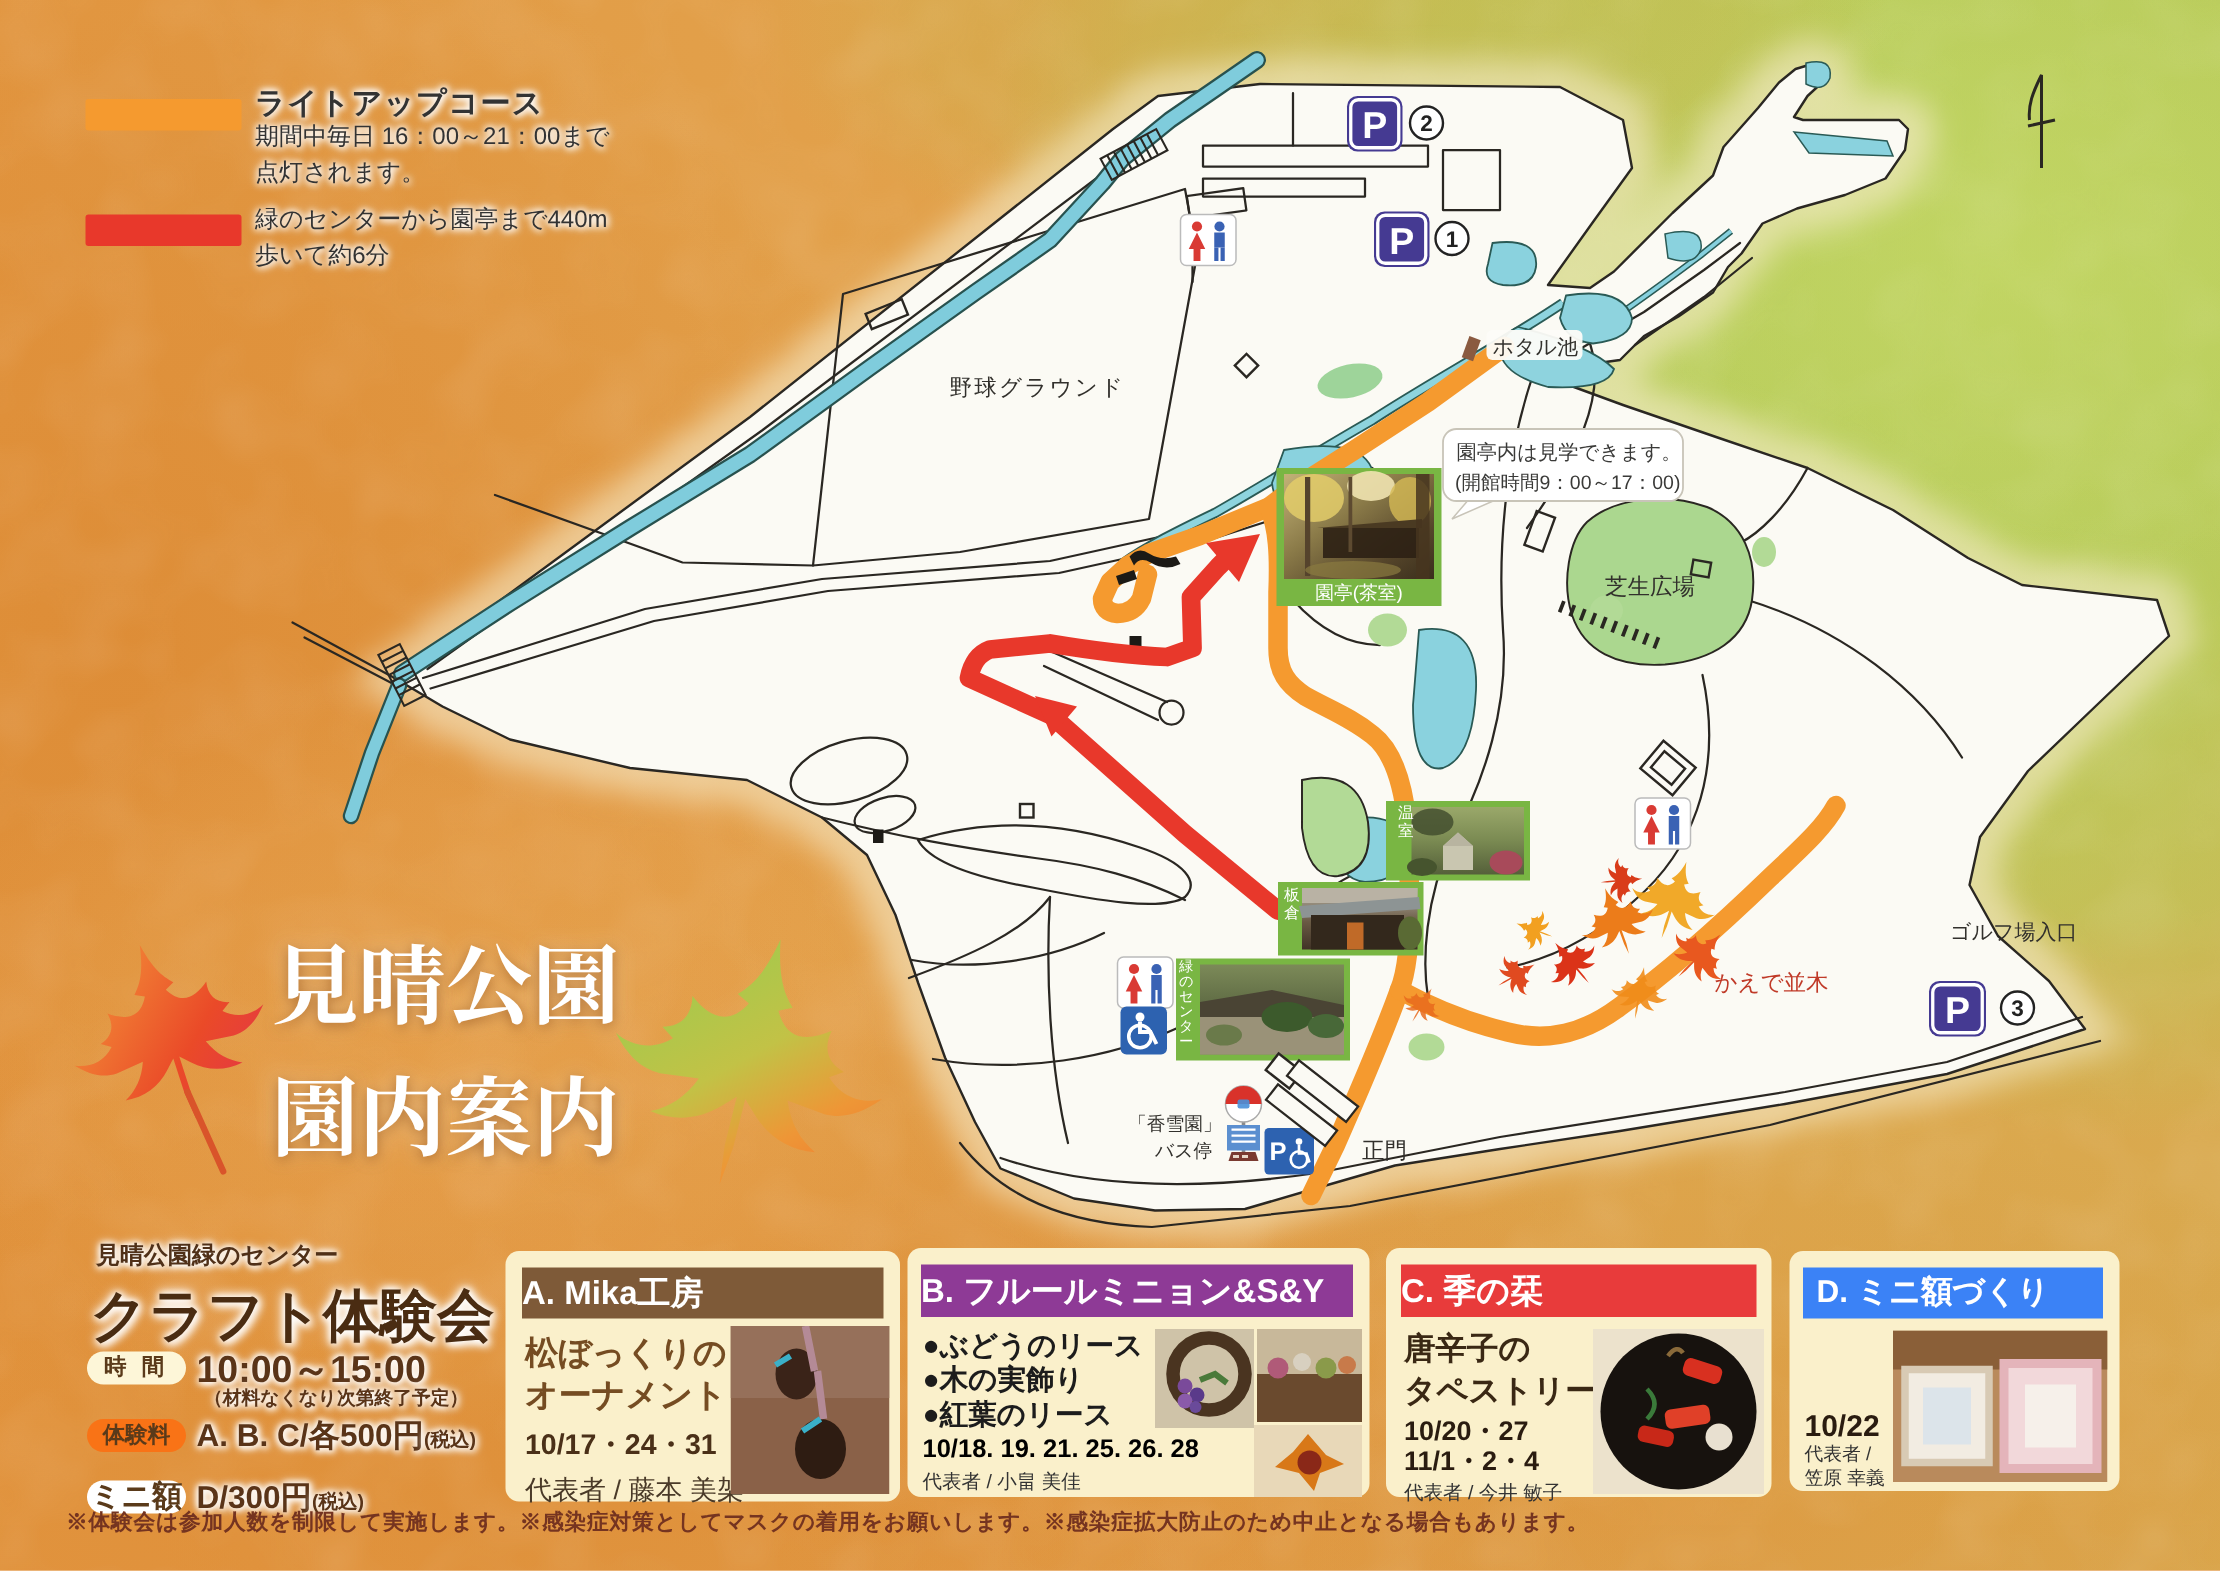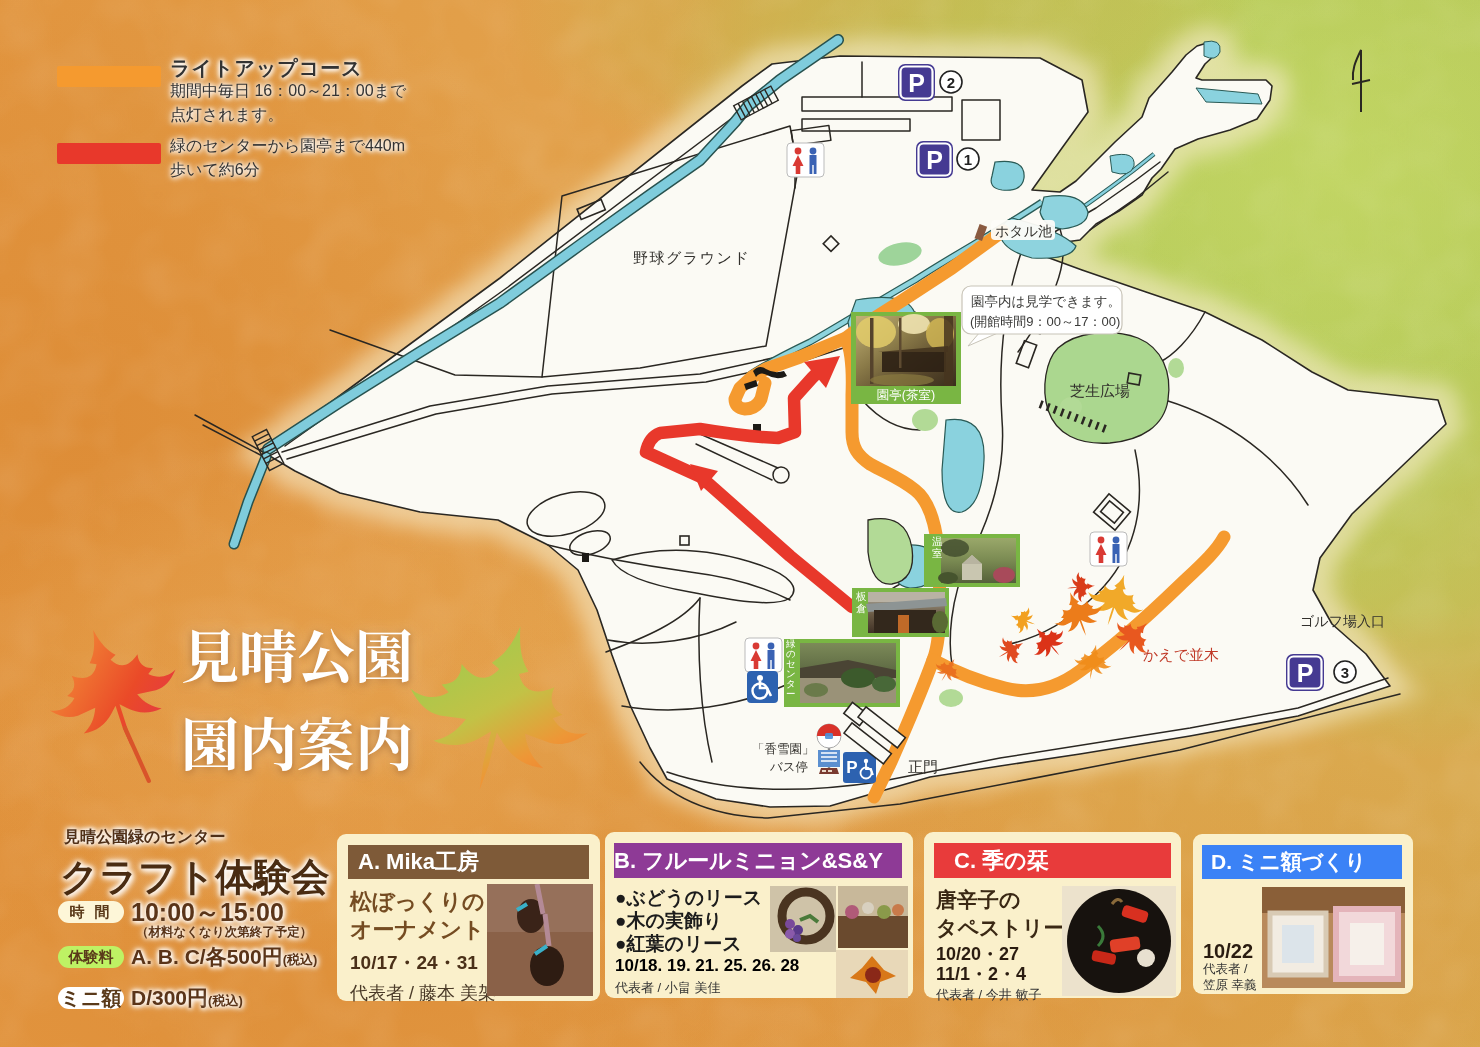--- a/index.html
+++ b/index.html
@@ -429,27 +429,28 @@
     <path d="M0,40 L6,95" stroke="#d9542a" stroke-width="4" stroke-linecap="round" fill="none"></path>
   </g>
   <use href="#leaf" transform="translate(460,98) scale(1.45) rotate(14)" fill="url(#lf2)"></use>
 </svg>
 
 <div class="abs glow" style="left:64px;top:827px;font-size:16px;font-weight:bold;color:#503018;">見晴公園緑のセンター</div>
 <div class="abs" style="left:60px;top:852px;font-size:38px;font-weight:bold;color:#4a2c12;letter-spacing:0px;text-shadow:0 0 5px #fff,0 0 7px #fff,0 0 9px #fff,2px 2px 6px #fff;">クラフト体験会</div>
 <div class="abs" style="left:58px;top:901px;width:66px;height:22px;background:#fdf6d8;border-radius:12px;text-align:center;line-height:22px;font-size:15px;font-weight:bold;color:#5a3a1a;letter-spacing:3px;">時 間</div>
 <div class="abs glow" style="left:131px;top:896px;font-size:25px;font-weight:bold;color:#5a3418;">10:00～15:00</div>
 <div class="abs glow" style="left:136px;top:924px;font-size:12.5px;font-weight:bold;color:#5a3418;">（材料なくなり次第終了予定）</div>
-<div class="abs" style="left:58px;top:946px;width:66px;height:22px;background:#bef264;border-radius:12px;text-align:center;line-height:22px;font-size:15px;font-weight:bold;color:#5a3a1a;">体験料</div>
+<div class="abs" style="left:58px;top:946px;width:66px;height:22px;background:#f97316;border-radius:12px;text-align:center;line-height:22px;font-size:15px;font-weight:bold;color:#5a3a1a;">体験料</div>
 <div class="abs glow" style="left:131px;top:943px;font-size:21px;font-weight:bold;color:#5a3418;">A. B. C/各500円<span style="font-size:13px;">(税込)</span></div>
 <div class="abs" style="left:58px;top:987px;width:66px;height:22px;background:#ffffff;border-radius:12px;text-align:center;line-height:22px;font-size:20px;font-weight:bold;color:#5a3a1a;">ミニ額</div>
 <div class="abs glow" style="left:131px;top:984px;font-size:21px;font-weight:bold;color:#5a3418;">D/300円<span style="font-size:13px;">(税込)</span></div>
+<div class="abs" style="left:44px;top:1005px;font-size:14.5px;font-weight:bold;color:#753420;letter-spacing:0.5px;">※体験会は参加人数を制限して実施します。※感染症対策としてマスクの着用をお願いします。※感染症拡大防止のため中止となる場合もあります。</div>
 
 <div class="abs" style="left:337px;top:834px;width:263px;height:167px;background:#faf0cb;border-radius:9px;"></div>
-<div class="abs" style="left:348px;top:845px;width:241px;height:34px;background:#7e5a38;color:#fff;font-size:22px;font-weight:bold;line-height:34px;padding-left:10px;box-sizing:border-box;">A. Mika工房</div>
+<div class="abs" style="left:348px;top:845px;width:241px;height:34px;background:#7e5a38;color:#fff;font-size:22px;font-weight:bold;line-height:34px;box-sizing:border-box;">A. Mika工房</div>
 <div class="abs" style="left:350px;top:888px;font-size:22px;font-weight:bold;color:#754c22;line-height:28px;">松ぼっくりの<br>オーナメント</div>
 <div class="abs" style="left:350px;top:950px;font-size:19px;font-weight:bold;color:#4a3018;">10/17・24・31</div>
 <div class="abs" style="left:350px;top:981px;font-size:18px;color:#4a3a28;">代表者 / 藤本 美架</div>
 <svg class="abs" style="left:487px;top:884px;" width="106" height="112">
       <rect width="106" height="112" fill="#8a6148"></rect>
       <rect width="106" height="48" fill="#96705a"></rect>
       <ellipse cx="44" cy="32" rx="14" ry="17" fill="#3a2318"></ellipse>
       <ellipse cx="60" cy="82" rx="17" ry="20" fill="#2e1c12"></ellipse>
       <path d="M50,0 L56,30 M58,30 L62,62" stroke="#b48a96" stroke-width="5"></path>
       <path d="M30,26 l10,-6 M48,70 l12,-8" stroke="#3ab0c8" stroke-width="4"></path>
@@ -477,21 +478,21 @@
       <circle cx="46" cy="26" r="7" fill="#8a9a4a"></circle>
       <circle cx="60" cy="24" r="6" fill="#c87a4a"></circle>
     </svg>
 <svg class="abs" style="left:836px;top:950px;" width="72" height="48">
       <rect width="72" height="48" fill="#e8d8b8"></rect>
       <path d="M36,6 L48,20 60,26 44,32 40,44 30,32 14,28 26,18 Z" fill="#d87818"></path>
       <circle cx="37" cy="25" r="8" fill="#8a2818"></circle>
     </svg>
 
 <div class="abs" style="left:924px;top:832px;width:257px;height:166px;background:#faf0cb;border-radius:9px;"></div>
-<div class="abs" style="left:934px;top:843px;width:237px;height:35px;background:#e83b3b;color:#fff;font-size:22px;font-weight:bold;line-height:35px;padding-left:20px;box-sizing:border-box;">C. 季の栞</div>
+<div class="abs" style="left:934px;top:843px;width:237px;height:35px;background:#e83b3b;color:#fff;font-size:22px;font-weight:bold;line-height:35px;padding-left:0;box-sizing:border-box;">C. 季の栞</div>
 <div class="abs" style="left:936px;top:886px;font-size:21px;font-weight:bold;color:#3a2814;line-height:28px;">唐辛子の<br>タペストリー</div>
 <div class="abs" style="left:936px;top:944px;font-size:18px;font-weight:bold;color:#2a1c10;line-height:20px;">10/20・27<br>11/1・2・4</div>
 <div class="abs" style="left:936px;top:986px;font-size:13px;color:#333;">代表者 / 今井 敏子</div>
 <svg class="abs" style="left:1062px;top:886px;" width="114" height="110">
       <rect width="114" height="110" fill="#ece2cc"></rect>
       <circle cx="57" cy="55" r="52" fill="#17120e"></circle>
       <path d="M50,18 q6,-8 10,-2" stroke="#8a6a3a" stroke-width="3" fill="none"></path>
       <rect x="60" y="22" width="26" height="12" rx="4" fill="#d83020" transform="rotate(18 73 28)"></rect>
       <rect x="48" y="52" width="30" height="13" rx="4" fill="#e04028" transform="rotate(-8 63 58)"></rect>
       <rect x="30" y="66" width="24" height="11" rx="4" fill="#c82818" transform="rotate(12 42 71)"></rect>

